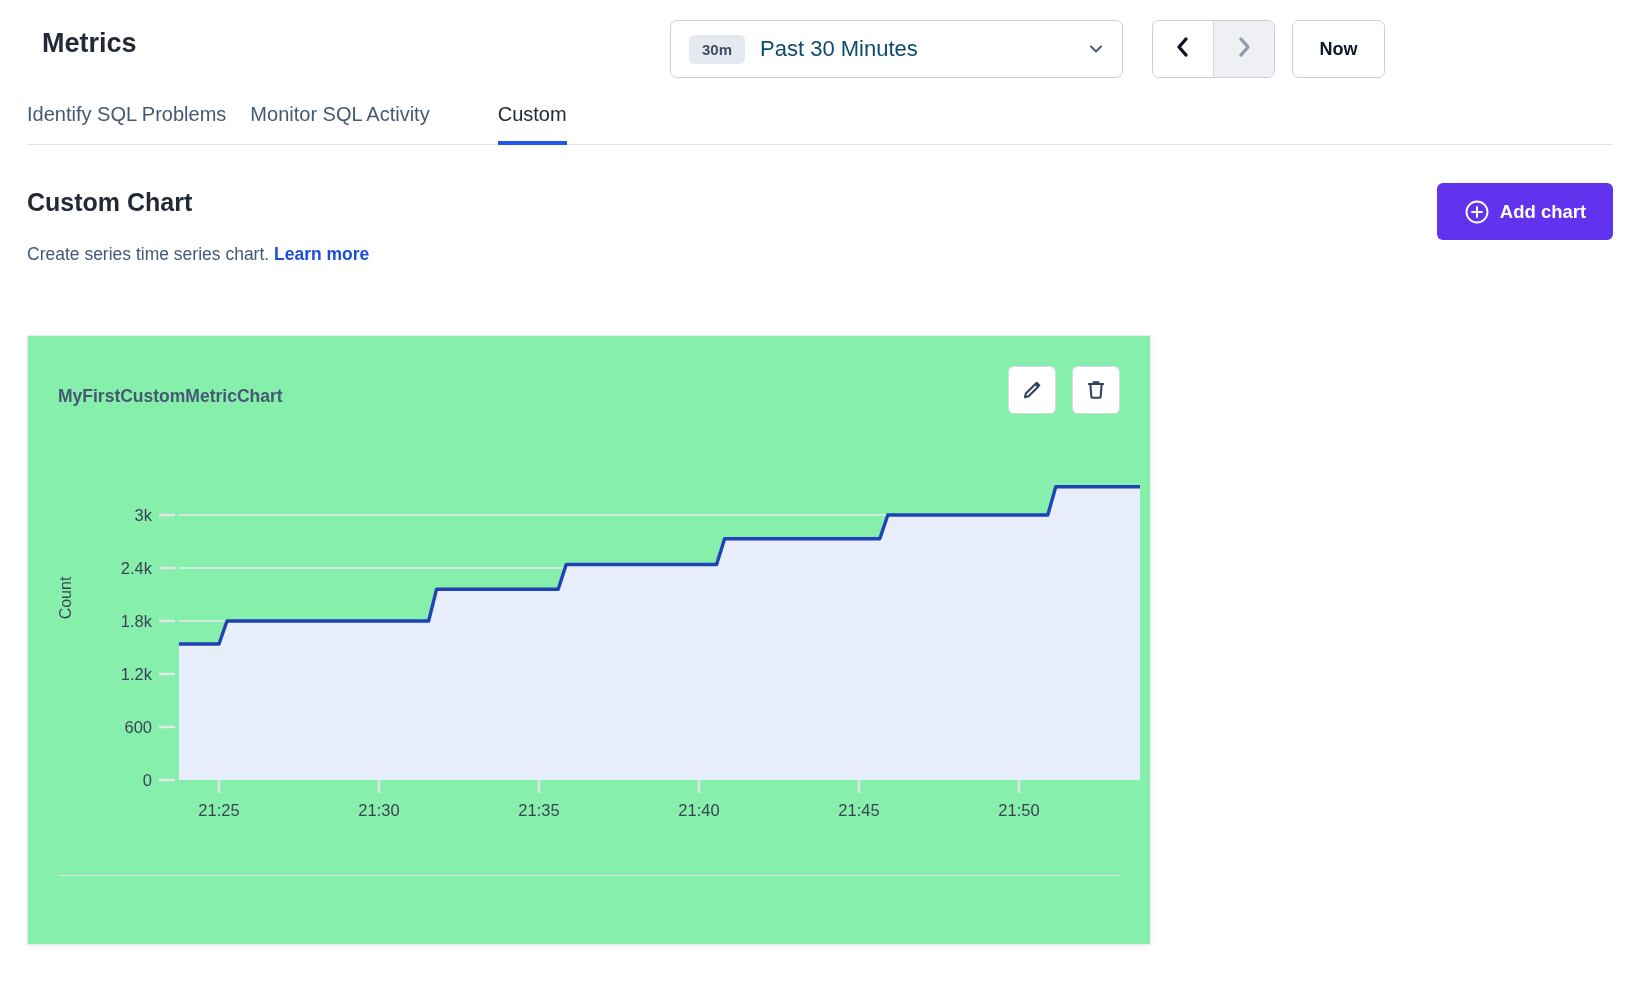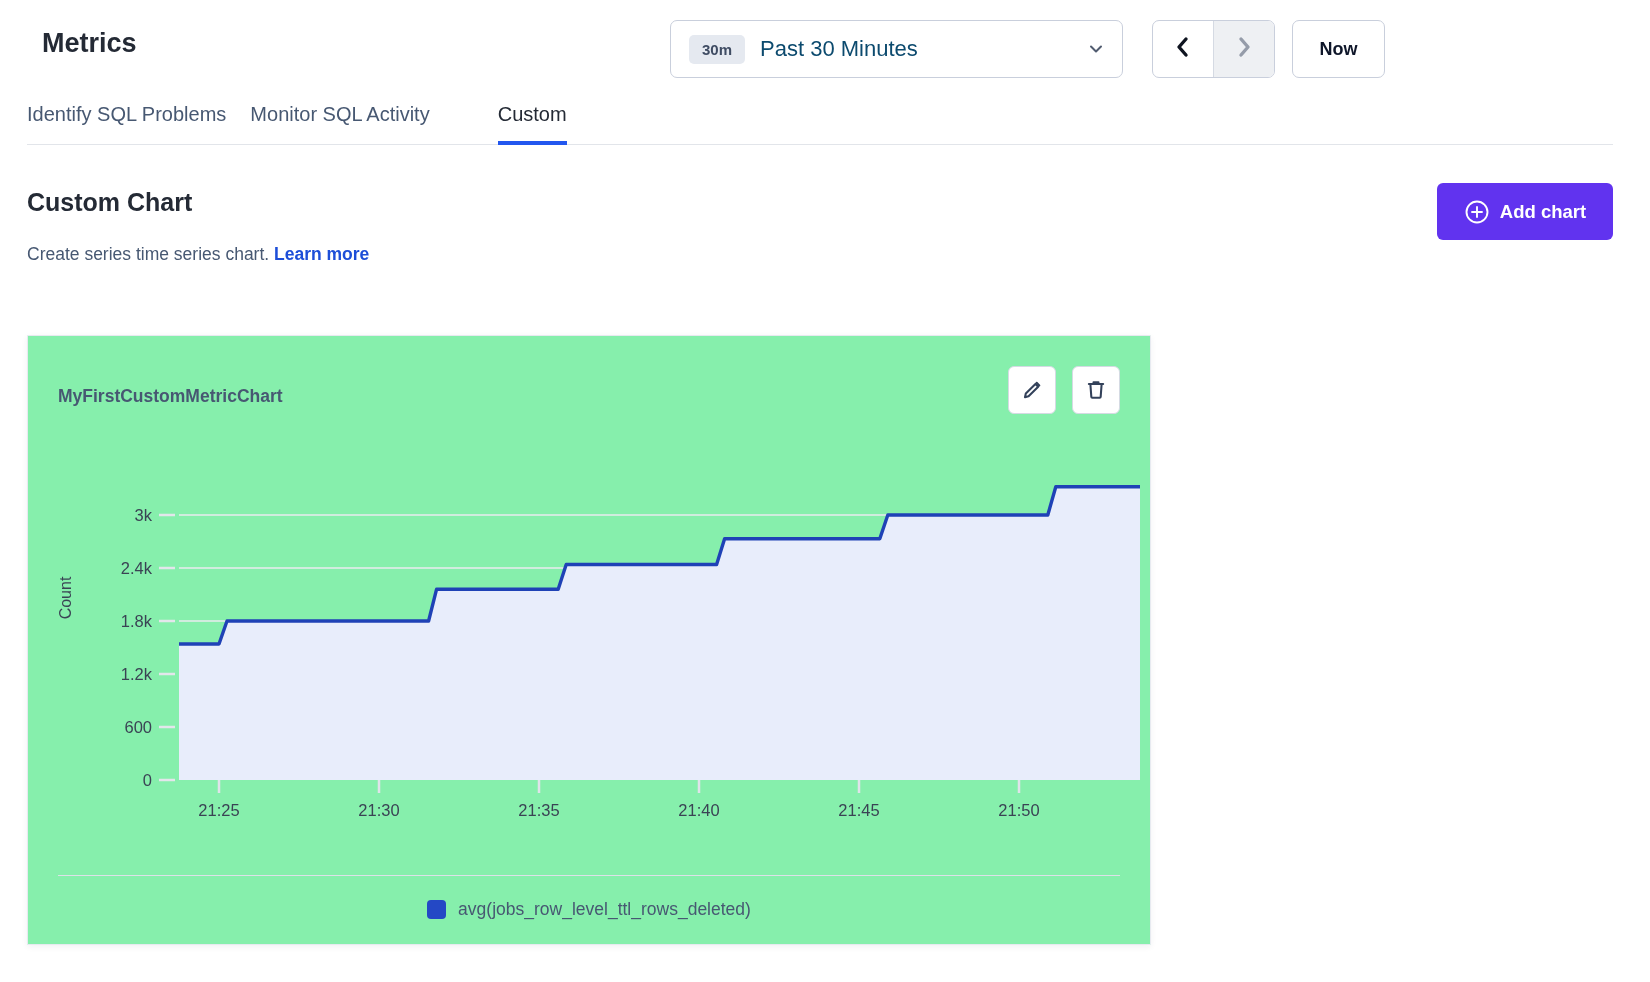--- a/index.html
+++ b/index.html
@@ -200,19 +200,15 @@
         <text x="511" y="376" text-anchor="middle" font-size="16.5" fill="#3a4354">21:35</text>
         <line x1="671" y1="340" x2="671" y2="353" stroke="#e0e3ea" stroke-width="2.5"></line>
         <text x="671" y="376" text-anchor="middle" font-size="16.5" fill="#3a4354">21:40</text>
         <line x1="831" y1="340" x2="831" y2="353" stroke="#e0e3ea" stroke-width="2.5"></line>
         <text x="831" y="376" text-anchor="middle" font-size="16.5" fill="#3a4354">21:45</text>
         <line x1="991" y1="340" x2="991" y2="353" stroke="#e0e3ea" stroke-width="2.5"></line>
         <text x="991" y="376" text-anchor="middle" font-size="16.5" fill="#3a4354">21:50</text>
       </svg>
 
     <div class="legend-divider"></div>
-    <div class="legend-row">
-      <span class="legend-swatch" style="background: rgb(36, 72, 197);"></span>
-      <span class="legend-label">avg(jobs_row_level_ttl_rows_deleted)</span>
-    </div>
   </section>
 
 </div>
 
 </body></html>

